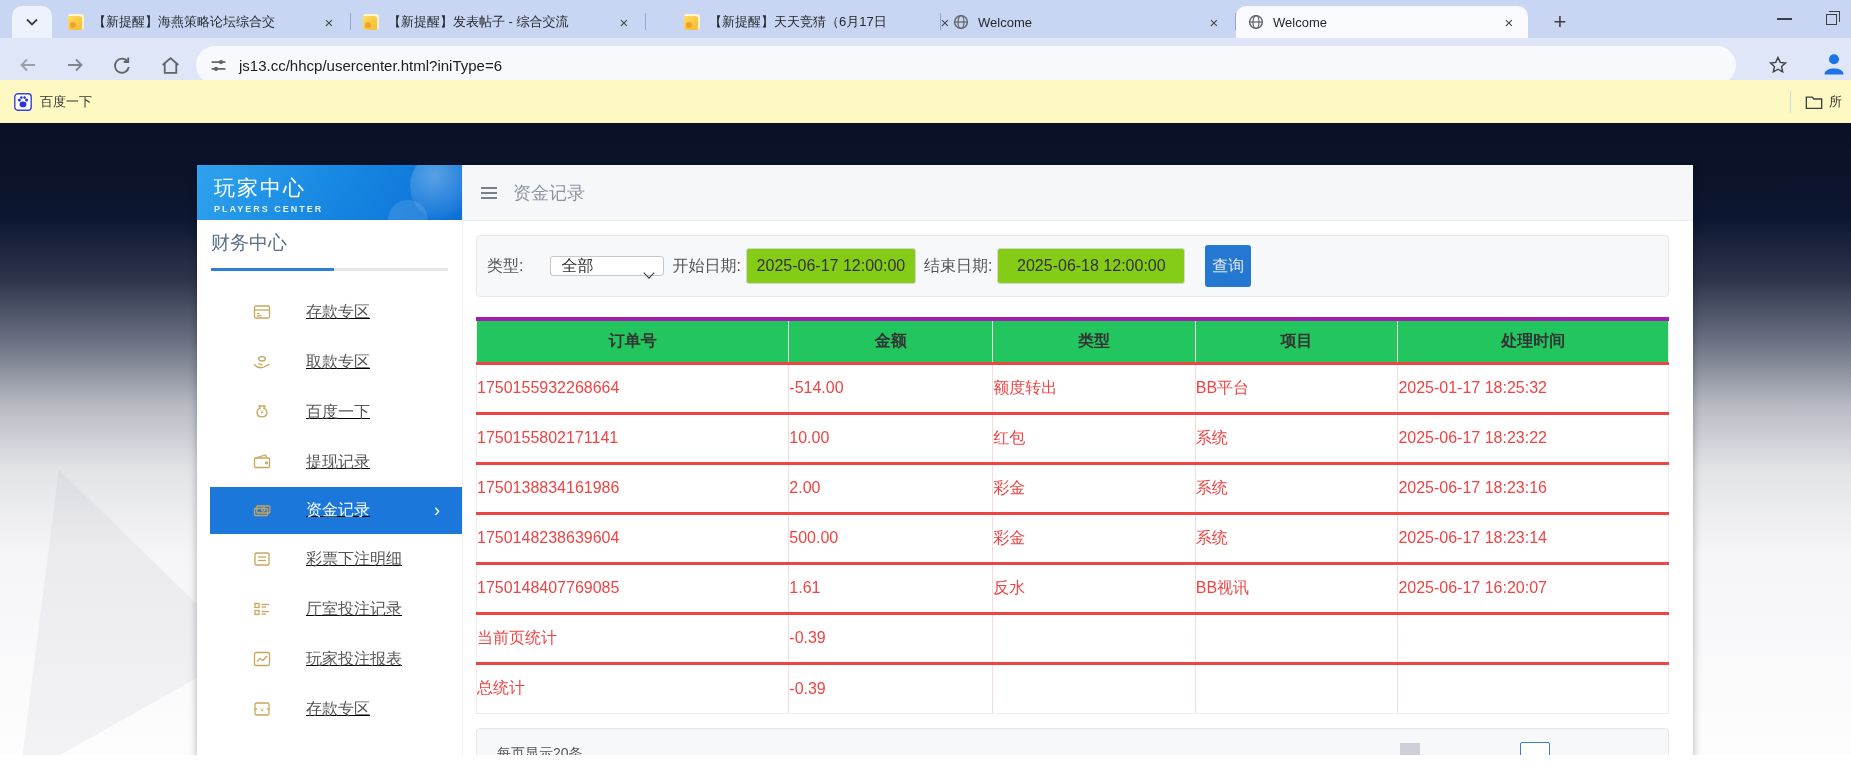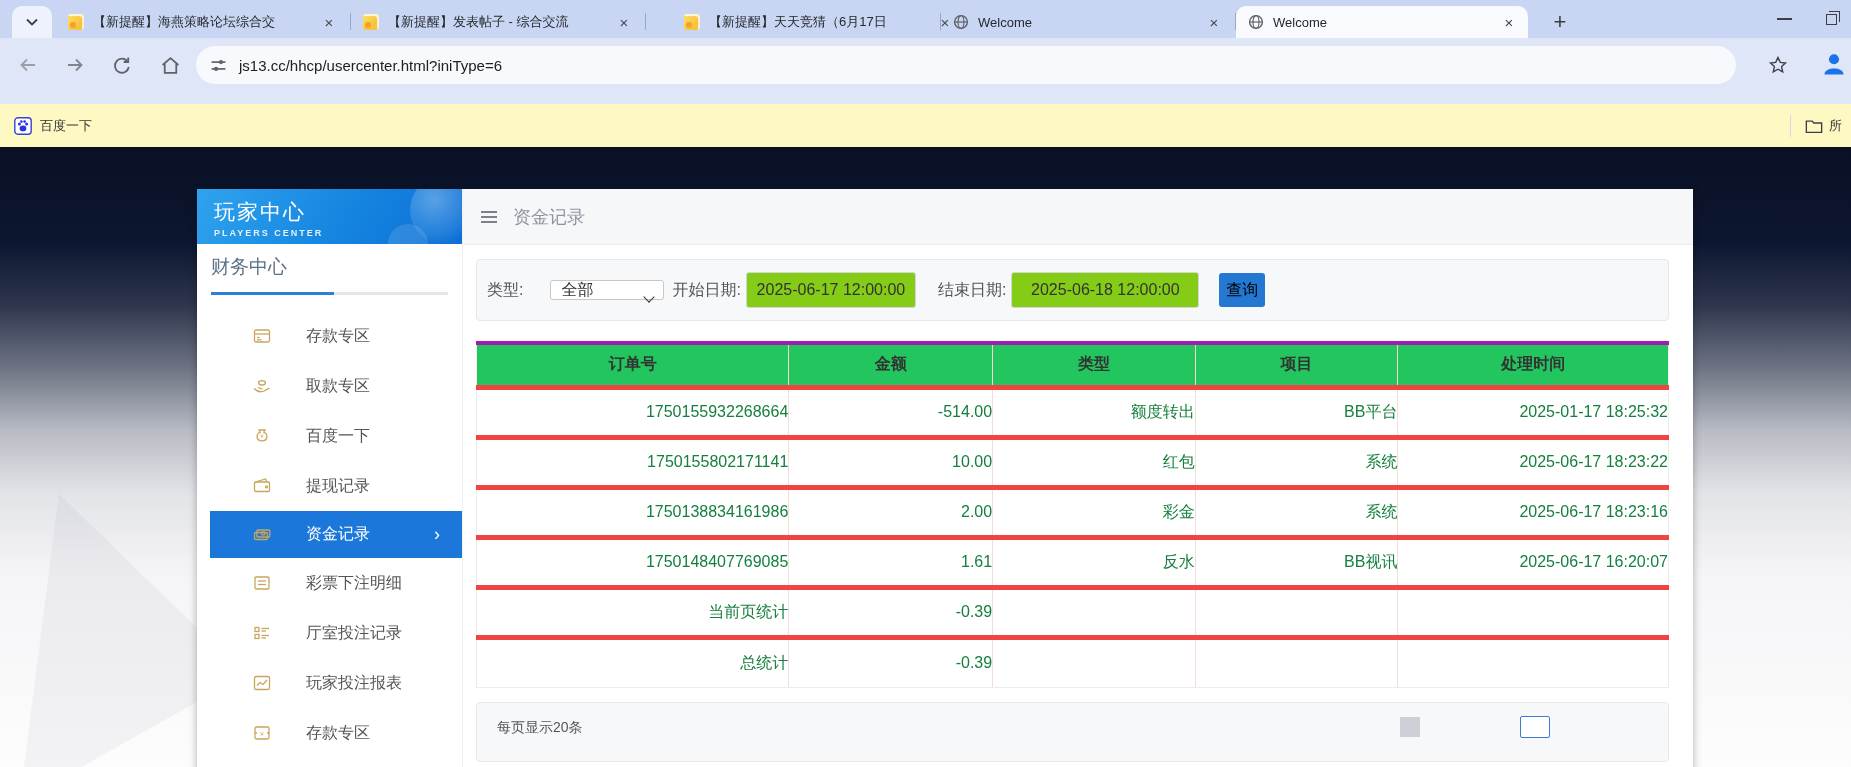--- a/index.html
+++ b/index.html
@@ -21,21 +21,21 @@
   .favicon-forum::after { content:""; position:absolute; left:2px; bottom:2px; width:6px; height:6px;
                           border-radius:50%; background:#f0a32a; }
   .newtab-btn { position:absolute; left:1545px; top:7px; width:30px; height:30px; display:flex; align-items:center;
                 justify-content:center; font-size:22px; color:#3c4043; }
   .win-controls { position:absolute; right:0; top:0; height:38px; display:flex; align-items:center; gap:34px; padding-right:14px; }
   .win-min { width:15px; height:2px; background:#3c4043; }
   .win-restore { width:11px; height:11px; border:1.5px solid #3c4043; position:relative; background:#c9d6f3; }
   .win-restore::before { content:""; position:absolute; left:2px; top:-4px; width:10px; height:10px;
                          border:1.5px solid #3c4043; border-left:none; border-bottom:none; }
 
-  .toolbar { position:relative; height:66px; background:#dfe6f7; }
+  .toolbar { position:relative; height:42px; background:#dfe6f7; }
   .nav-ico { position:absolute; top:15px; width:24px; height:24px; display:flex; align-items:center; justify-content:center; }
   .url-pill { position:absolute; left:196px; top:8px; width:1540px; height:38px; background:#f7f9fd; border-radius:19px;
               display:flex; align-items:center; padding-left:14px; }
   .url-text { margin-left:12px; font-size:15px; color:#202124; }
   .avatar { position:absolute; left:1820px; top:12px; width:28px; height:28px; }
 
   .bookmarks { position:relative; height:43px; background:#fef9c3; display:flex; align-items:center; }
   .bm-item { display:flex; align-items:center; gap:8px; margin-left:14px; font-size:13px; color:#333; }
   .bm-right { position:absolute; right:0; top:0; height:43px; display:flex; align-items:center; }
   .bm-sep { width:1px; height:22px; background:#d4d9e6; margin-right:14px; }
@@ -56,21 +56,21 @@
            padding:9px 0 0 17px; position:relative; overflow:hidden; }
   .brand::after { content:""; position:absolute; right:-18px; top:-14px; width:70px; height:70px; border-radius:50%;
                   background:radial-gradient(circle at 35% 35%, rgba(255,255,255,.30), rgba(255,255,255,.06) 60%, transparent 70%); }
   .brand::before { content:""; position:absolute; right:34px; bottom:-20px; width:40px; height:40px; border-radius:50%;
                    background:rgba(255,255,255,.12); }
   .brand-title { color:#fff; font-size:21px; letter-spacing:2px; }
   .brand-sub { color:rgba(255,255,255,.88); font-size:9px; letter-spacing:2px; margin-top:2px; font-weight:bold; }
   .section-title { margin:10px 14px 0; font-size:19px; color:#5b7186; }
   .section-underline { margin:12px 14px 0; height:3px;
                        background:linear-gradient(90deg,#2e7fd6 0%,#2e7fd6 52%,#e7e7e7 52%,#e7e7e7 100%); }
-  .menu { margin-top:16px; }
+  .menu { margin-top:16px;text-decoration:underline; }
   .menu-item { height:50px; margin-left:13px; padding-left:42px; display:flex; align-items:center;
                font-size:16px; color:#555; }
   .menu-item .mi-icon { width:20px; height:20px; flex:none; }
   .menu-item .mi-label { margin-left:34px; }
   .menu-item.active { height:47px; background:#1b78da; color:#fff; position:relative; }
   .menu-item.active .chev { position:absolute; right:22px; color:#fff; font-size:18px; }
 
   
   .main { flex:1; min-width:0; display:flex; flex-direction:column; }
   .main-header { height:56px; background:#f5f7f9; border-bottom:1px solid #ebedef; display:flex; align-items:center;
@@ -83,35 +83,35 @@
                 display:flex; align-items:center; padding-left:10px; }
   .f-label { font-size:16px; color:#555; }
   .f-select { margin-left:27px; width:114px; height:20px; background:#fff; border:1px solid #c8c8c8; border-radius:3px;
               display:flex; align-items:center; padding:0 10px; font-size:16px; color:#333; position:relative; }
   .f-select .sel-chev { position:absolute; right:10px; top:12px; width:8px; height:8px;
               border-right:1.8px solid #333; border-bottom:1.8px solid #333; transform:rotate(45deg); }
   .f-input { height:36px; background:#84cc16; border:1px solid #d6d6d6; border-radius:3px; display:flex; align-items:center;
              justify-content:center; font-size:16px; color:#333; }
   .f-input.start { width:170px; margin-left:5px; }
   .f-input.end   { width:188px; margin-left:5px; }
-  .f-gap1 { margin-left:8px; } .f-gap2 { margin-left:22px; }
-  .search-btn { margin-left:20px; width:46px; height:34px; background:#2478d2; color:#000000; border:none; border-radius:3px;
+  .f-gap1 { margin-left:8px; } .f-gap2 { margin-left:8px; }
+  .search-btn { margin-left:20px; width:46px; height:42px; background:#2478d2; color:#e5e5e5; border:none; border-radius:3px;
                 font-size:16px; font-family:inherit; display:flex; align-items:center; justify-content:center; }
 
   .records-table { margin:20px 24px 0 13px; border-collapse:collapse; table-layout:fixed;
                    width:calc(100% - 37px); background:#fff; }
   .records-table col:nth-child(1){width:26.2%} .records-table col:nth-child(2){width:17.1%}
   .records-table col:nth-child(3){width:17%}   .records-table col:nth-child(4){width:17%}
   .records-table col:nth-child(5){width:22.7%}
   .records-table th { height:44px; background:#22c55e; font-size:16px; color:#333; font-weight:bold;
                       border-left:1px solid #f0d9d9; border-top:4px solid #a21caf; border-bottom:1px solid #dcdcdc; }
   .records-table th:first-child { border-left:1px solid #ececec; }
   .records-table th:last-child { border-right:1px solid #ececec; }
-  .records-table td { height:50px; text-align:right; font-size:16px; color:#15803d;
-                      border-left:1px solid #f2dcdc; border-top:5px solid #ef4444; }
+  .records-table td { height:50px; text-align:left; font-size:16px; color:#ef4444;
+                      border-left:1px solid #f2dcdc; border-top:3px solid #ef4444; }
   .records-table td:first-child { border-left:1px solid #ececec; }
   .records-table td:last-child { border-right:1px solid #ececec; }
   .records-table tr:last-child td { border-bottom:1px solid #ececec; }
 
   .footer-bar { margin:14px 24px 0 13px; height:60px; background:#f7f8fa; border:1px solid #e7e7e7; border-radius:4px;
                 position:relative; }
   .per-page { position:absolute; left:20px; top:16px; font-size:14px; color:#555; }
   .pag-gray { position:absolute; right:248px; top:14px; width:20px; height:20px; background:#cfcfd8; }
   .pag-blue { position:absolute; right:118px; top:13px; width:30px; height:22px; background:#fff;
               border:1px solid #3a7bd5; border-radius:2px; }
@@ -386,20 +386,27 @@
             <td>2025-06-17 18:23:22</td>
           </tr>
           <tr>
             <td>1750138834161986</td>
             <td>2.00</td>
             <td>彩金</td>
             <td>系统</td>
             <td>2025-06-17 18:23:16</td>
           </tr>
           <tr>
+            <td>1750148238639604</td>
+            <td>500.00</td>
+            <td>彩金</td>
+            <td>系统</td>
+            <td>2025-06-17 18:23:14</td>
+          </tr>
+          <tr>
             <td>1750148407769085</td>
             <td>1.61</td>
             <td>反水</td>
             <td>BB视讯</td>
             <td>2025-06-17 16:20:07</td>
           </tr>
           <tr>
             <td>当前页统计</td>
             <td>-0.39</td>
             <td></td>

